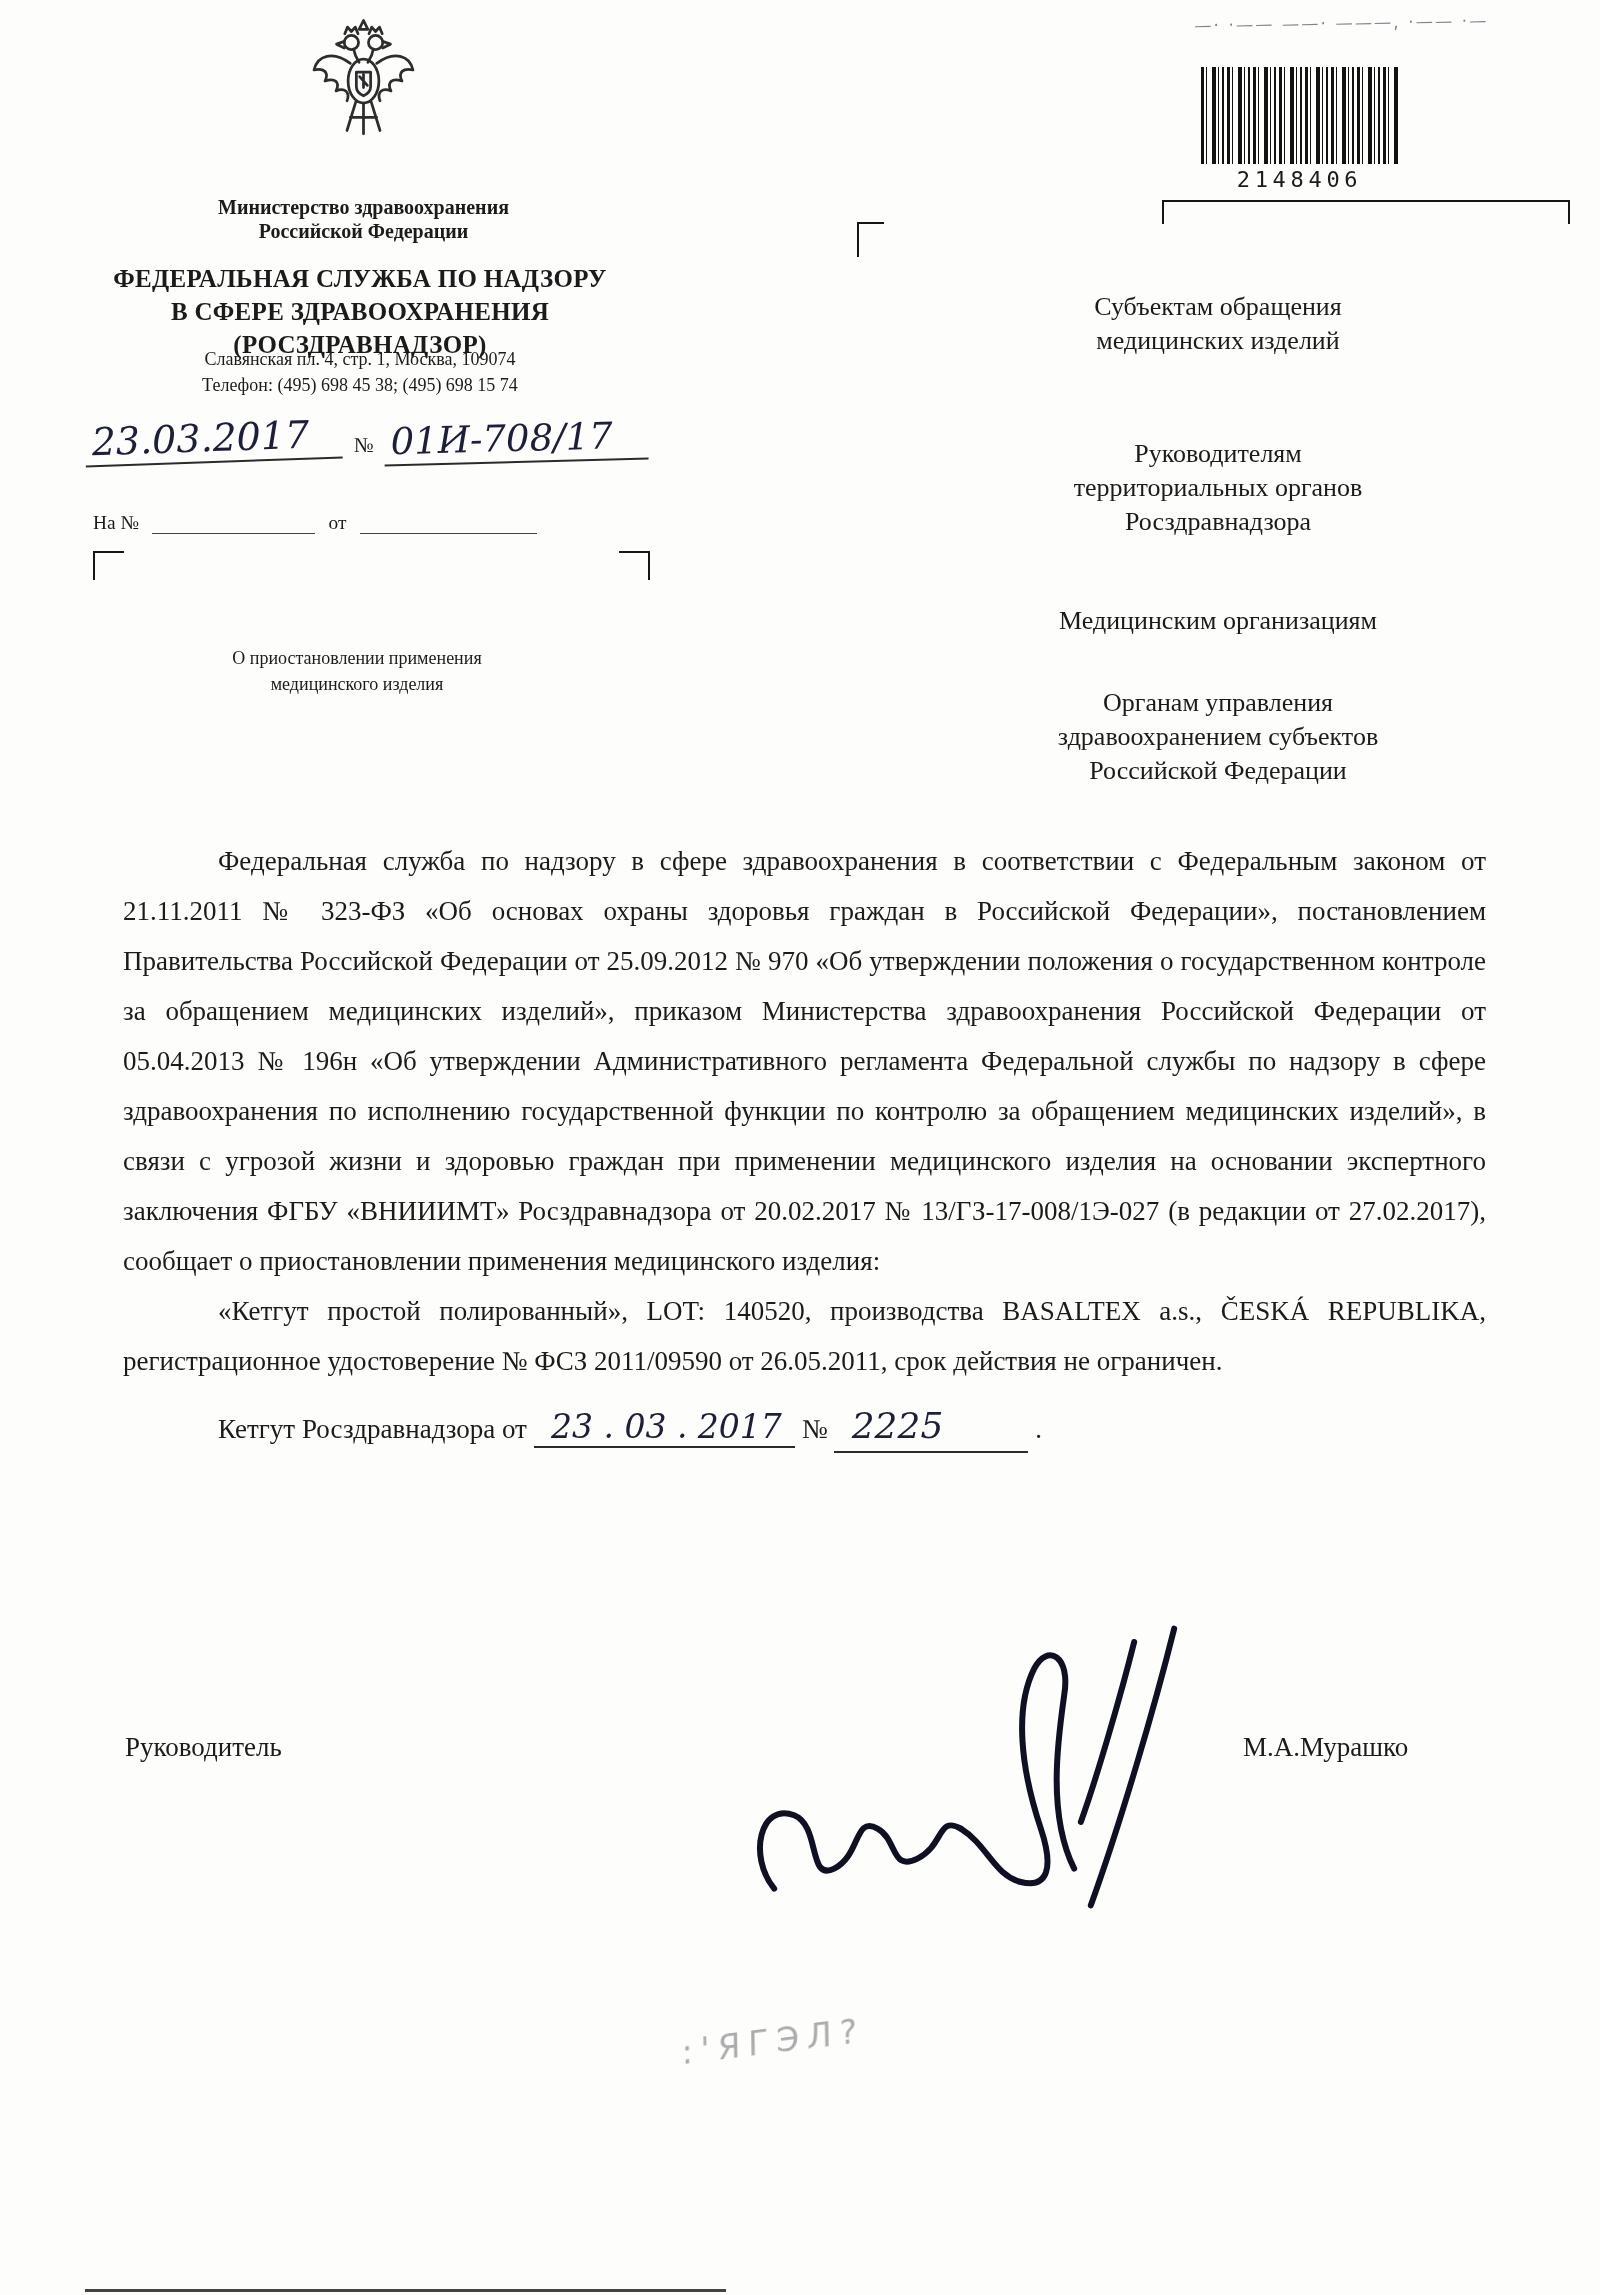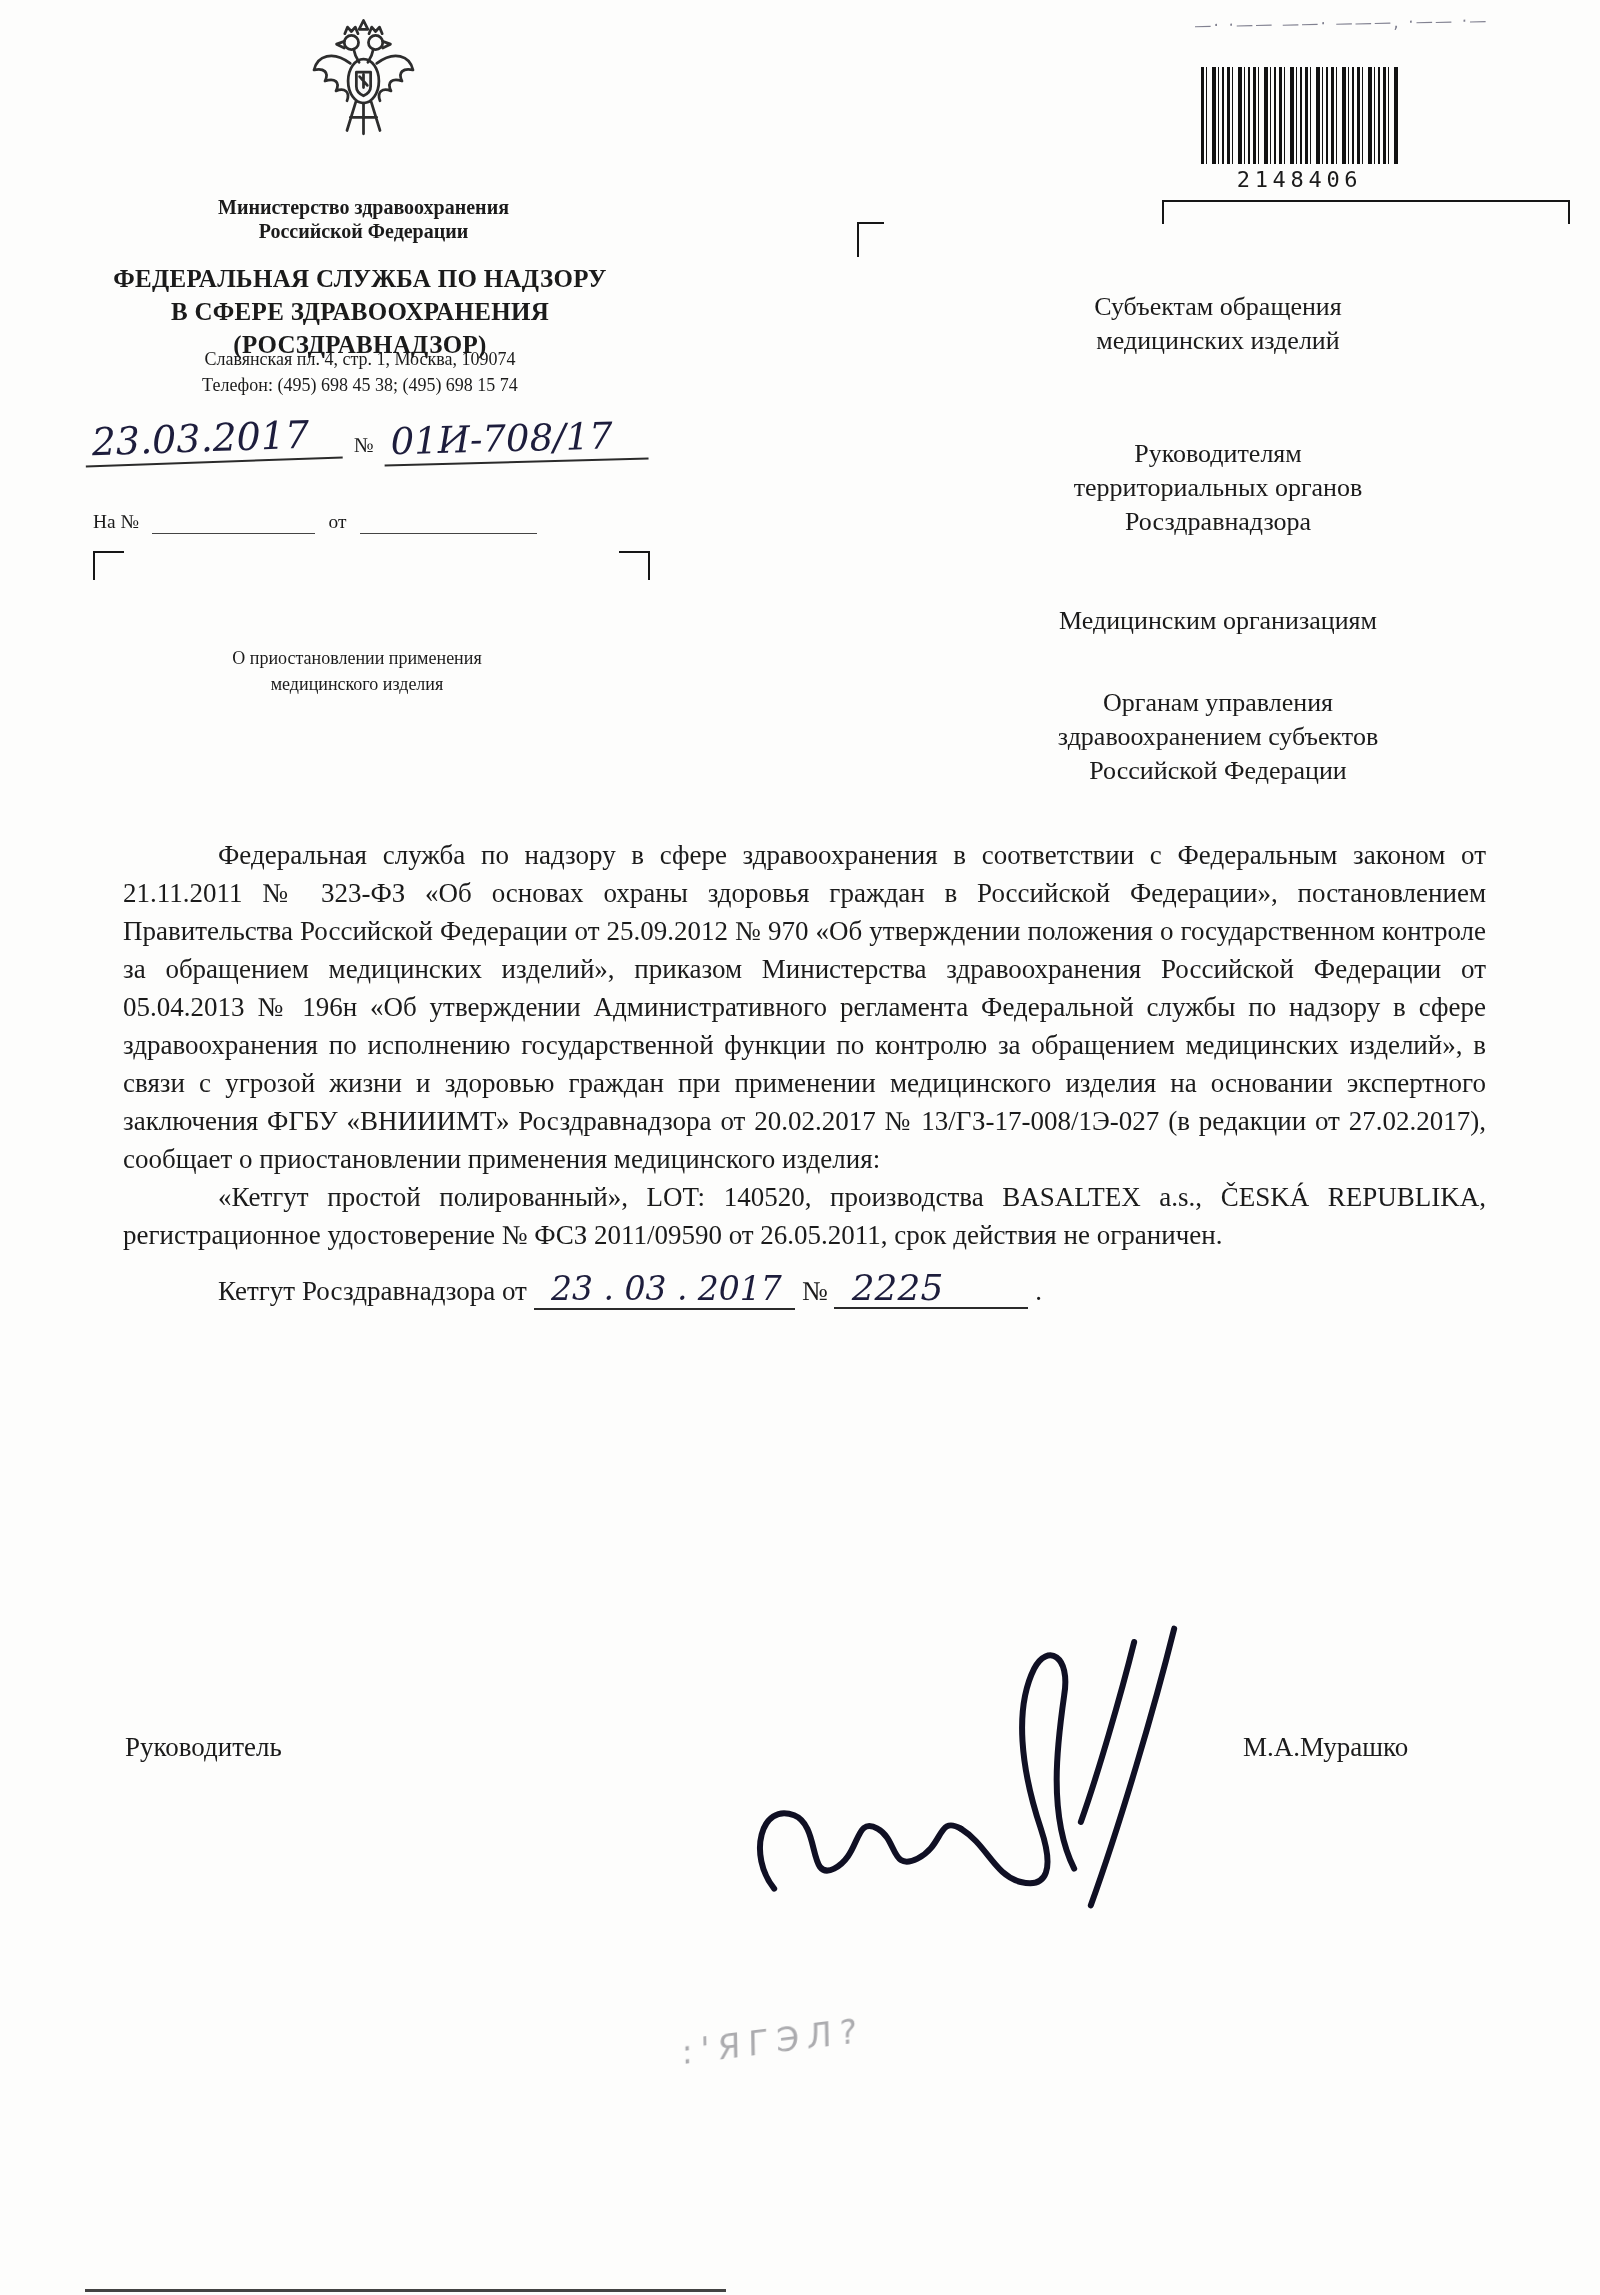--- a/index.html
+++ b/index.html
@@ -79,21 +79,21 @@
     <div>Славянская пл. 4, стр. 1, Москва, 109074</div>
     <div>Телефон: (495) 698 45 38; (495) 698 15 74</div>
   </div>
 
   <div class="abs" style="left:85px; top:416px; width:627px; display:flex; align-items:flex-end;">
     <span class="hw uline" style="font-size:38px; min-width:257px; padding:0 6.7px 1.3px; transform:rotate(-2deg);">23.03.2017</span>
     <span style="font-size:20.7px; margin:0 10.7px 6.7px 12px;">№</span>
     <span class="hw uline" style="font-size:37px; min-width:264px; padding:0 6.7px 1.3px; transform:rotate(-1.5deg);">01И-708/17</span>
   </div>
 
-  <div class="abs" style="left:93px; top:511px; display:flex; align-items:flex-start; font-size:19.4px;">
+  <div class="abs" style="left:93px; top:511px; display:flex; align-items:center; font-size:19.4px;">
     <span>На №</span>
     <span class="thinline" style="width:163px; height:23px; margin:0 13.3px;"></span>
     <span>от</span>
     <span class="thinline" style="width:177px; height:23px; margin-left:13.3px;"></span>
   </div>
 
   <div class="abs" style="left:93px; top:551px; width:31px; height:29px; border-left:2.7px solid #161616; border-top:2.7px solid #161616;"></div>
   <div class="abs" style="left:619px; top:551px; width:31px; height:29px; border-right:2.7px solid #161616; border-top:2.7px solid #161616;"></div>
 
   <div class="abs center preline" style="left:120px; top:598px; width:474px; font-size:18px; line-height:1.42;">О приостановлении применения
@@ -112,21 +112,21 @@
 медицинских изделий</div>
     <div class="preline" style="margin-bottom:65px;">Руководителям
 территориальных органов
 Росздравнадзора</div>
     <div class="preline" style="margin-bottom:41px;">Медицинским организациям</div>
     <div class="preline">Органам управления
 здравоохранением субъектов
 Российской Федерации</div>
   </div>
 
-  <div class="abs body-text" style="left:123px; top:836px; width:1363px; font-size:27px; line-height:38px;">
+  <div class="abs body-text" style="left:123px; top:836px; width:1363px; font-size:27px; line-height:50px;">
     <p>Федеральная служба по надзору в сфере здравоохранения в соответствии с Федеральным законом от 21.11.2011 № 323-ФЗ «Об основах охраны здоровья граждан в Российской Федерации», постановлением Правительства Российской Федерации от 25.09.2012 № 970 «Об утверждении положения о государственном контроле за обращением медицинских изделий», приказом Министерства здравоохранения Российской Федерации от 05.04.2013 № 196н «Об утверждении Административного регламента Федеральной службы по надзору в сфере здравоохранения по исполнению государственной функции по контролю за обращением медицинских изделий», в связи с угрозой жизни и здоровью граждан при применении медицинского изделия на основании экспертного заключения ФГБУ «ВНИИИМТ» Росздравнадзора от 20.02.2017 № 13/ГЗ-17-008/1Э-027 (в редакции от 27.02.2017), сообщает о приостановлении применения медицинского изделия:</p>
     <p>«Кетгут простой полированный», LOT: 140520, производства BASALTEX a.s., ČESKÁ REPUBLIKA, регистрационное удостоверение № ФСЗ 2011/09590 от 26.05.2011, срок действия не ограничен.</p>
 
     <div style="text-indent:95px; text-align:left; margin-top:14.7px;">
       <span>Кетгут Росздравнадзора от</span>
       <span class="hw uline" style="font-size:33px; padding:0 13.3px 0 17.3px;">23 . 03 . 2017</span>
       <span>№</span>
       <span class="hw uline" style="font-size:36px; display:inline-block; min-width:194px; padding:0 13.3px 0 17.3px; text-indent:0;">2225</span>
       <span>.</span>
     </div>

